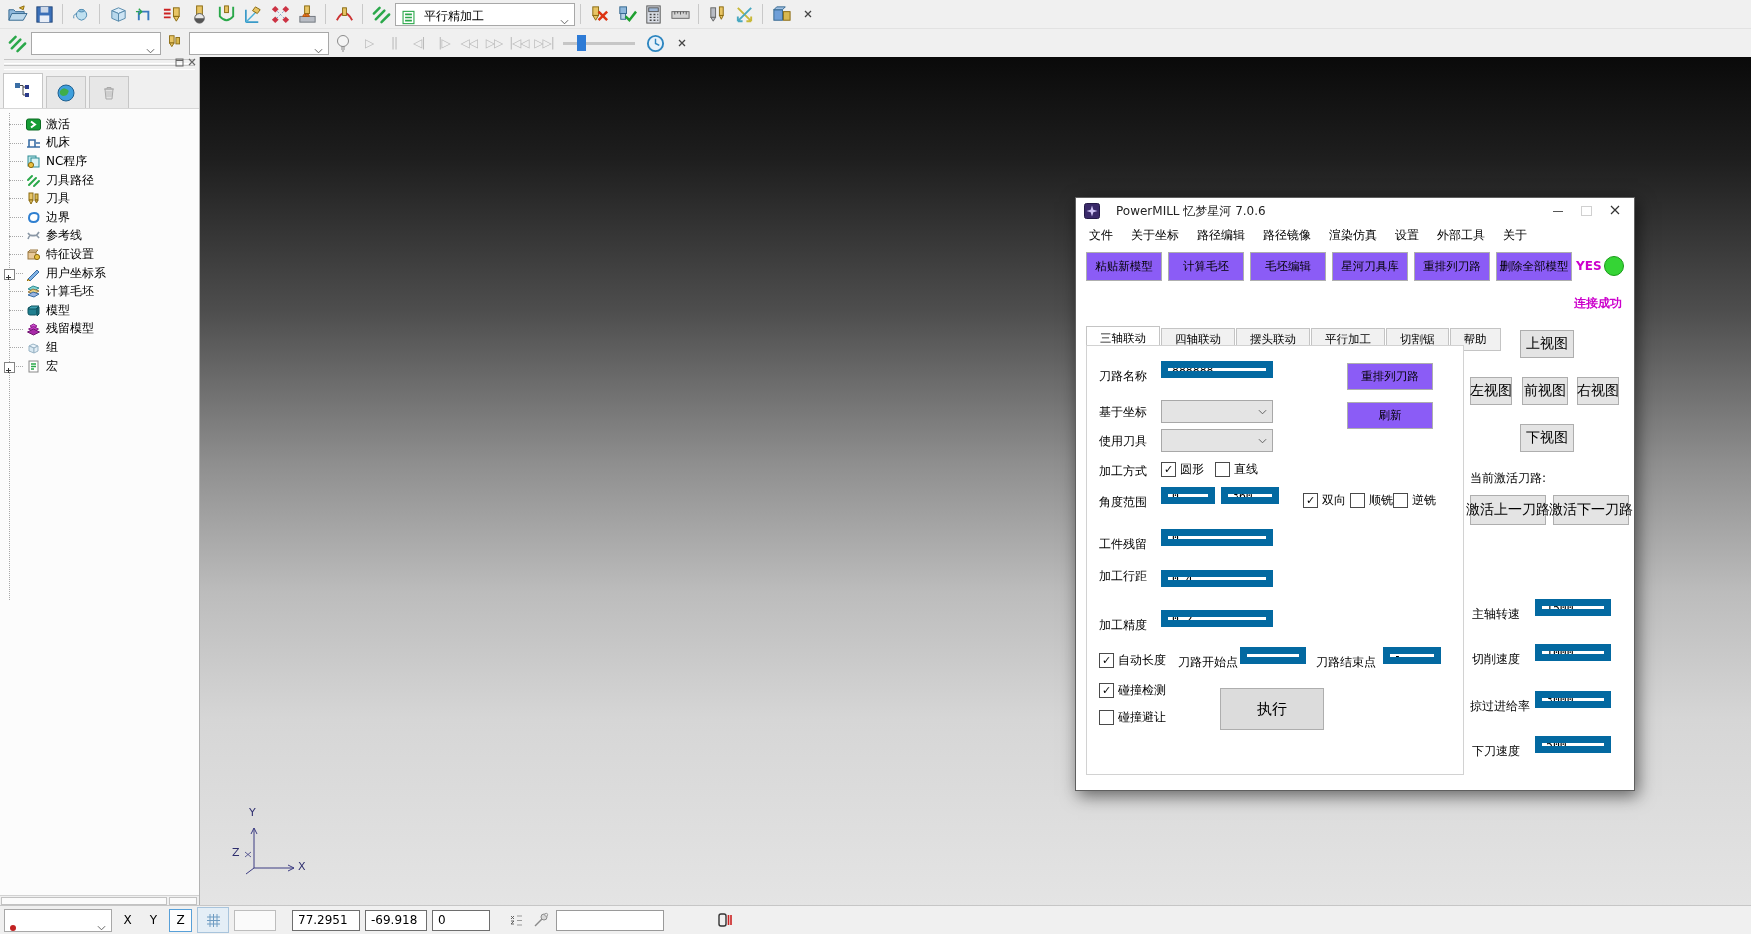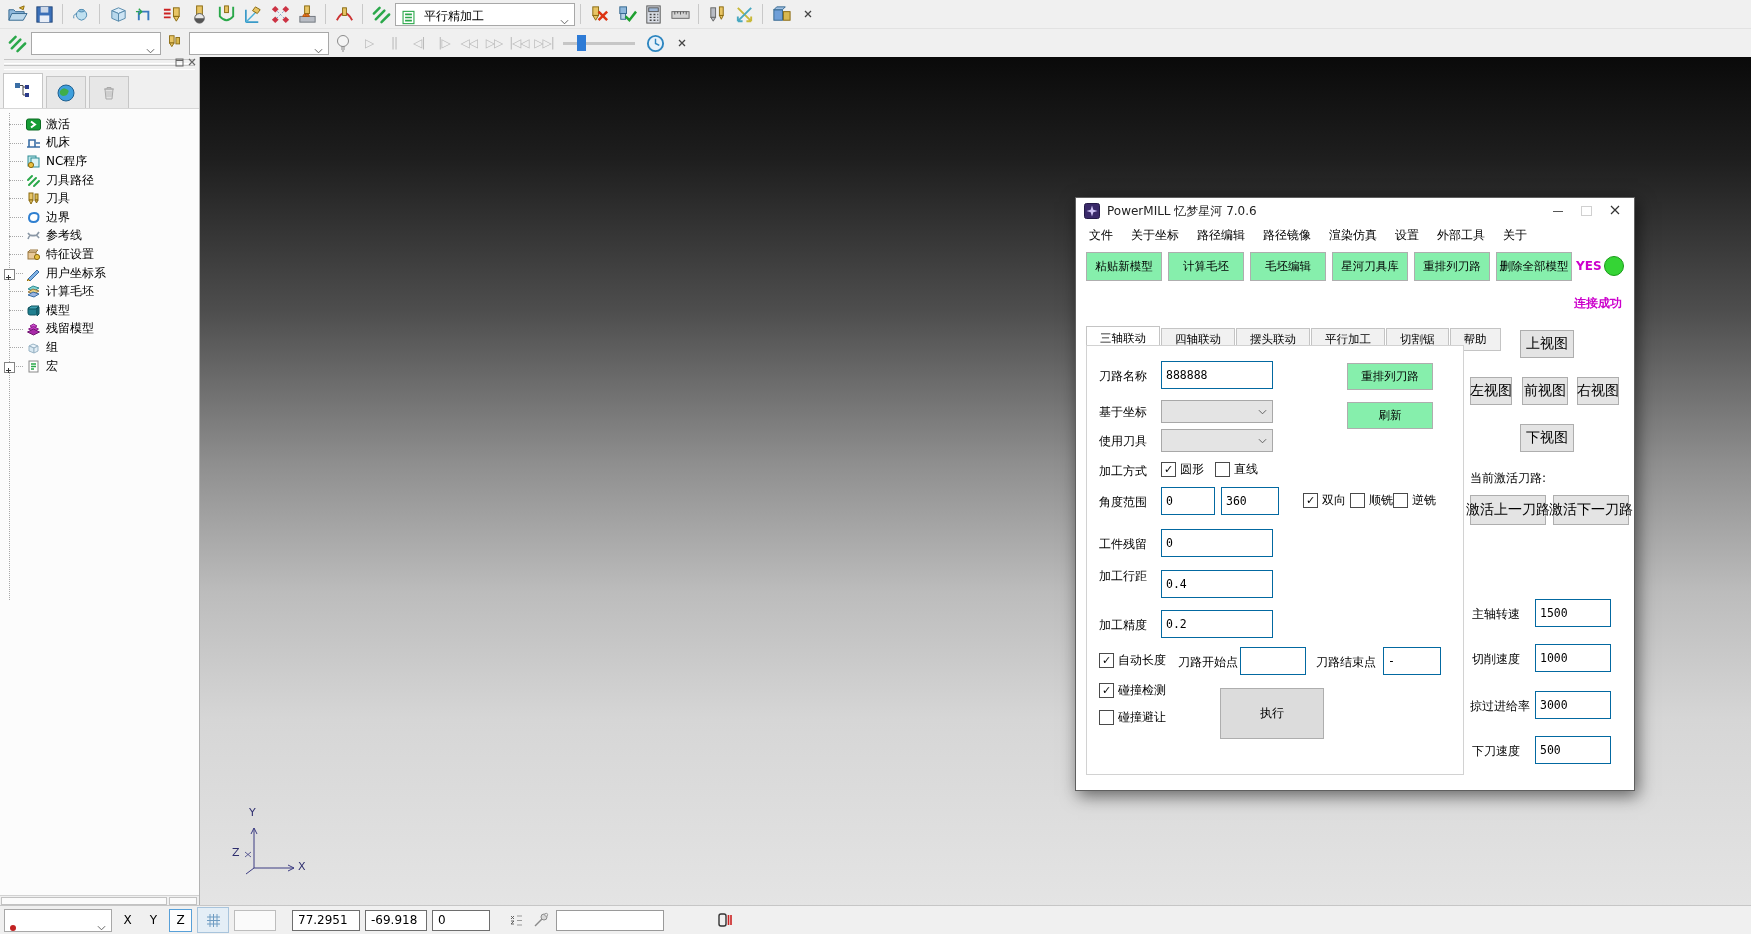--- a/index.html
+++ b/index.html
@@ -34,35 +34,35 @@
   .hthumb{position:absolute;left:1px;right:32px;top:1px;bottom:1px;background:#fbfbfb;border:1px solid #c2c2c2}
   .hbox{position:absolute;right:2px;top:1px;width:26px;bottom:1px;background:#fbfbfb;border:1px solid #c2c2c2}
   
   #viewport{position:absolute;left:200px;right:0;top:57px;bottom:28px;
     background:linear-gradient(#0a0a0a 0%,#1e1e1e 12%,#4e4e4e 30%,#8f8f8f 48%,#bcbcbc 63%,#d6d6d6 78%,#e4e4e4 100%)}
   .axis{position:absolute;left:32px;bottom:28px;width:76px;height:72px;color:#33337a}
   .axis span{position:absolute;font-size:11px;color:#2e2e6e}
   
   #dialog{position:absolute;left:875px;top:140px;width:558px;height:592px;background:#fff;
     border:1px solid #5f5f5f;box-shadow:3px 5px 16px rgba(0,0,0,.55)}
-  .titlebar{height:26px;display:flex;align-items:center;gap:7px;padding:0 8px;font-size:12px;color:#222}
+  .titlebar{height:26px;display:flex;align-items:center;gap:16px;padding:0 8px;font-size:12px;color:#222}
   .wctrl{margin-left:auto;display:flex;gap:18px;align-items:center;padding-right:6px}
   .menubar{height:23px;display:flex;align-items:center;padding:0 4px}
   .mitem{padding:2px 9px;white-space:nowrap}
-  .wbtn{background:#86efac;border:1px solid #aeaeae;display:flex;align-items:center;justify-content:center;
+  .wbtn{background:#8b5cf6;border:1px solid #aeaeae;display:flex;align-items:center;justify-content:center;
         font-size:11.5px;white-space:nowrap;font-family:inherit;box-sizing:border-box}
   .btnrow{position:absolute;left:10px;width:486px;display:flex;gap:6px}
   .btnrow .wbtn{flex:1;height:29px;padding:0 2px;overflow:hidden}
   .statusmag{position:absolute;font-weight:bold;font-size:12px}
   .tabbar{position:absolute;top:128px;left:10px;display:flex;align-items:flex-end}
   .dtab{padding:3px 13px;border:1px solid #c4c4c4;background:#f1f1f1;margin-right:1px;font-size:11.5px}
   .dtab.active{background:#fff;border-bottom:1px solid #fff;padding-top:4px;padding-bottom:4px}
   .panel{position:absolute;top:147px;left:10px;width:376px;height:428px;border:1px solid #d2d2d2;background:#fff}
   .flabel{position:absolute;font-size:12px;white-space:nowrap}
-  .finput{position:absolute;height:28px;border:1px solid #0369a1;background:#fff;font:11.5px "DejaVu Sans Mono",monospace;
+  .finput{position:absolute;height:17px;border:7px solid #0369a1;background:#fff;font:11.5px "DejaVu Sans Mono",monospace;
           padding:0 4px;box-sizing:border-box}
   .fcombo{position:absolute;height:23px;border:1px solid #a8a8a8;background:#e4e4e4;display:flex;align-items:center;
           justify-content:flex-end;padding:0 5px;box-sizing:border-box}
   .cbrow{position:absolute;display:flex;align-items:center;gap:4px;white-space:nowrap}
   .cb{width:13px;height:13px;border:1px solid #4a4a4a;background:#fff;display:inline-flex;align-items:center;
       justify-content:center;font-size:11px;line-height:1}
   .vbtn{position:absolute;height:28px;background:#e4e4e4;border:1px solid #aeaeae;display:flex;align-items:center;
         justify-content:center;font-size:14px;white-space:nowrap;box-sizing:border-box}
   
   #statusbar{position:absolute;left:0;right:0;bottom:0;height:28px;background:#f0f0f0;border-top:1px solid #c6c6c6;
@@ -577,21 +577,21 @@
 
       <span class="cbrow" style="left:12px;top:336px">
           <span class="cb">✓</span>
           <span>碰撞检测</span>
         </span>
       <span class="cbrow" style="left:12px;top:363px">
           <span class="cb"></span>
           <span>碰撞避让</span>
         </span>
 
-      <button class="wbtn" style="position:absolute;left:133px;top:342px;width:104px;height:51px;background:#dcdcdc;font-size:12px">执行</button>
+      <button class="wbtn" style="position:absolute;left:133px;top:342px;width:104px;height:42px;background:#dcdcdc;font-size:15px">执行</button>
     </div>
 
     <button class="vbtn" style="left:444px;top:132px;width:54px">上视图</button>
     <button class="vbtn" style="left:394px;top:179px;width:42px">左视图</button>
     <button class="vbtn" style="left:446px;top:179px;width:46px">前视图</button>
     <button class="vbtn" style="left:501px;top:179px;width:42px">右视图</button>
     <button class="vbtn" style="left:444px;top:226px;width:54px">下视图</button>
 
     <span class="abs" style="left:394px;top:272px;font-size:12px">当前激活刀路:</span>
     <button class="vbtn" style="left:394px;top:297px;width:76px;height:30px">激活上一刀路</button>

